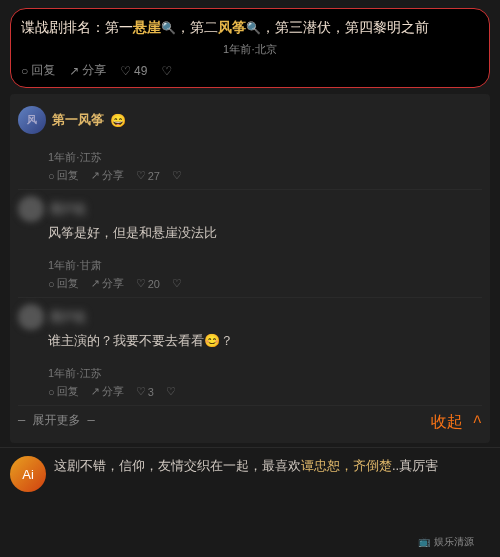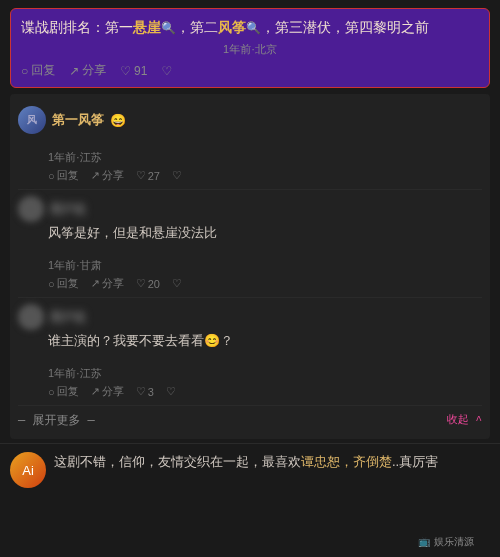--- a/index.html
+++ b/index.html
@@ -14,23 +14,23 @@
 
     .container {
       width: 500px;
       height: 557px;
       background: #1a1a1a;
       overflow: hidden;
     }
 
     
     .top-comment {
-      background: #4c1d95;
+      background: #000000;
       border: 1.5px solid #cc3333;
-      border-radius: 6px;
+      border-radius: 16px;
       margin: 8px 10px 6px 10px;
       padding: 8px 10px;
     }
 
     .top-comment-text {
       color: #f0e0d0;
       font-size: 14px;
       line-height: 1.5;
     }
 
@@ -145,22 +145,22 @@
       margin-top: 2px;
       font-family: Liberation Mono, monospace;
     }
 
     .expand-btn {
       color: #888;
       font-size: 12px;
     }
 
     .collapse-btn {
-      color: #ec4899;
-      font-size: 11px;
+      color: #f97316;
+      font-size: 16px;
       text-align: center;
     }
 
     
     .bottom-area {
       margin: 8px 10px 0 10px;
       display: flex;
       align-items: flex-start;
       gap: 8px;
     }
@@ -229,21 +229,21 @@
       <span class="action-btn">
         <span>○</span>
         <span>回复</span>
       </span>
       <span class="action-btn">
         <span>↗</span>
         <span>分享</span>
       </span>
       <span class="action-btn">
         <span>♡</span>
-        <span>91</span>
+        <span>49</span>
       </span>
       <span style="color:#888; font-size:12px;">♡</span>
     </div>
   </div>
 
   <div class="sub-comments">
 
     <div class="sub-comment-item">
       <div class="sub-comment-header">
         <div class="avatar" style="background: linear-gradient(135deg, #6080c0, #304080);">

